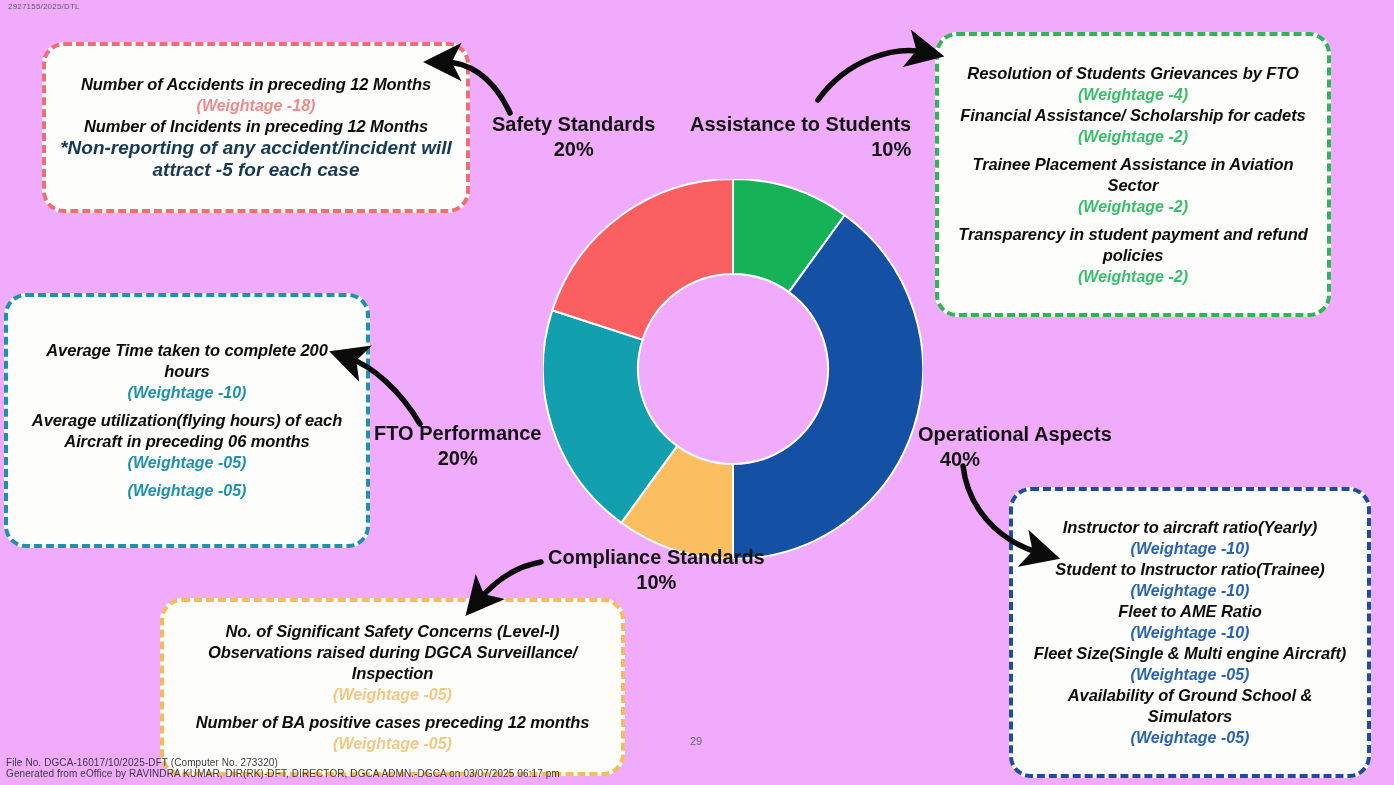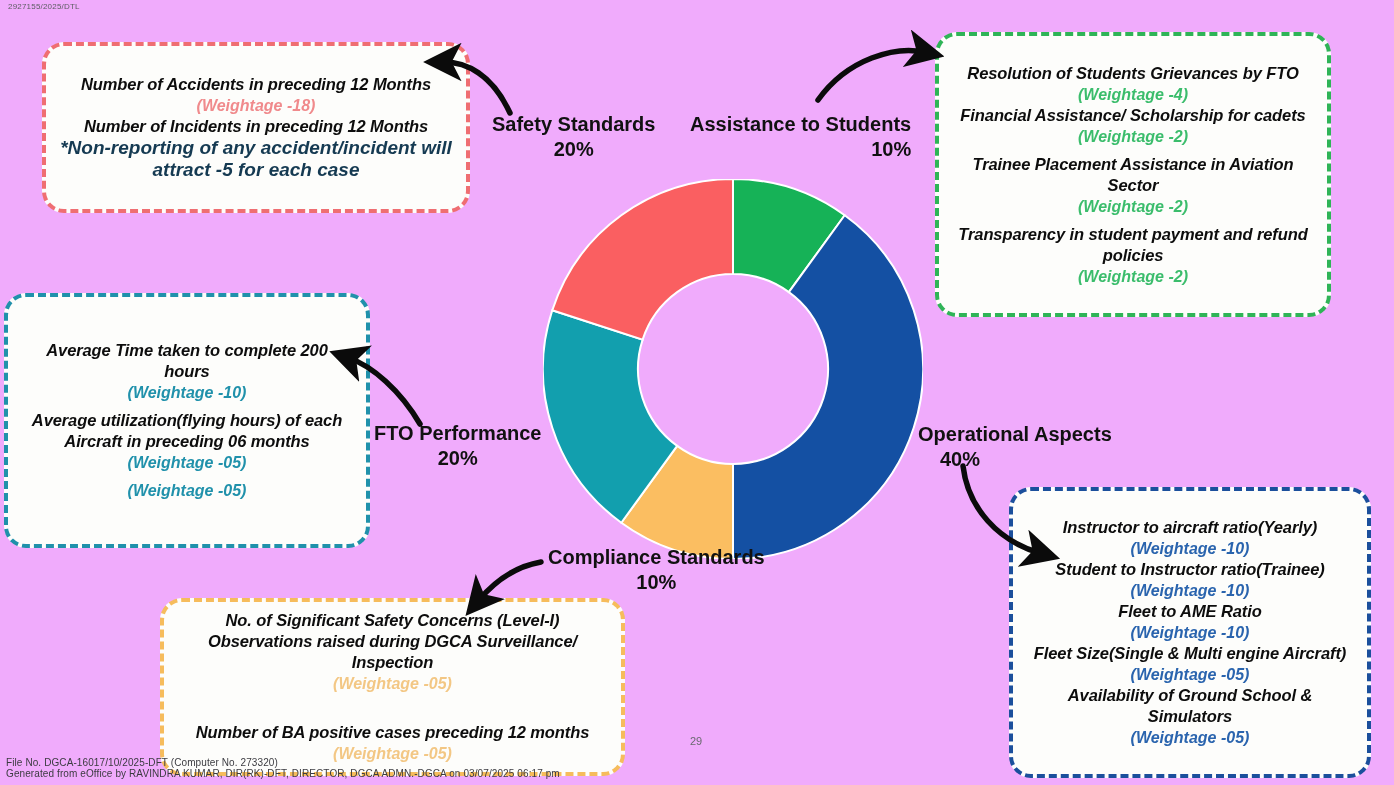--- a/index.html
+++ b/index.html
@@ -91,21 +91,21 @@
 
   
   #card-assistance { left: 935px; top: 32px; width: 396px; height: 285px; border-color: #2fb457; }
   #card-assistance .wt { color: #3bbd6c; }
 
   
   #card-fto { left: 4px; top: 293px; width: 366px; height: 255px; border-color: #2091ab; }
   #card-fto .wt { color: #2091ab; }
 
   
-  #card-compliance { left: 160px; top: 598px; width: 465px; height: 178px; border-color: #f6bc5c; justify-content: space-between; }
+  #card-compliance { left: 160px; top: 598px; width: 465px; height: 178px; border-color: #f6bc5c; }
   #card-compliance .wt { color: #f3c784; }
 
   
   #card-operational { left: 1009px; top: 487px; width: 362px; height: 291px; border-color: #1b4f9c; }
   #card-operational .wt { color: #2a64ae; }
 
   .spacer-sm { height: 7px; }
 
   
   #donut-wrap {

